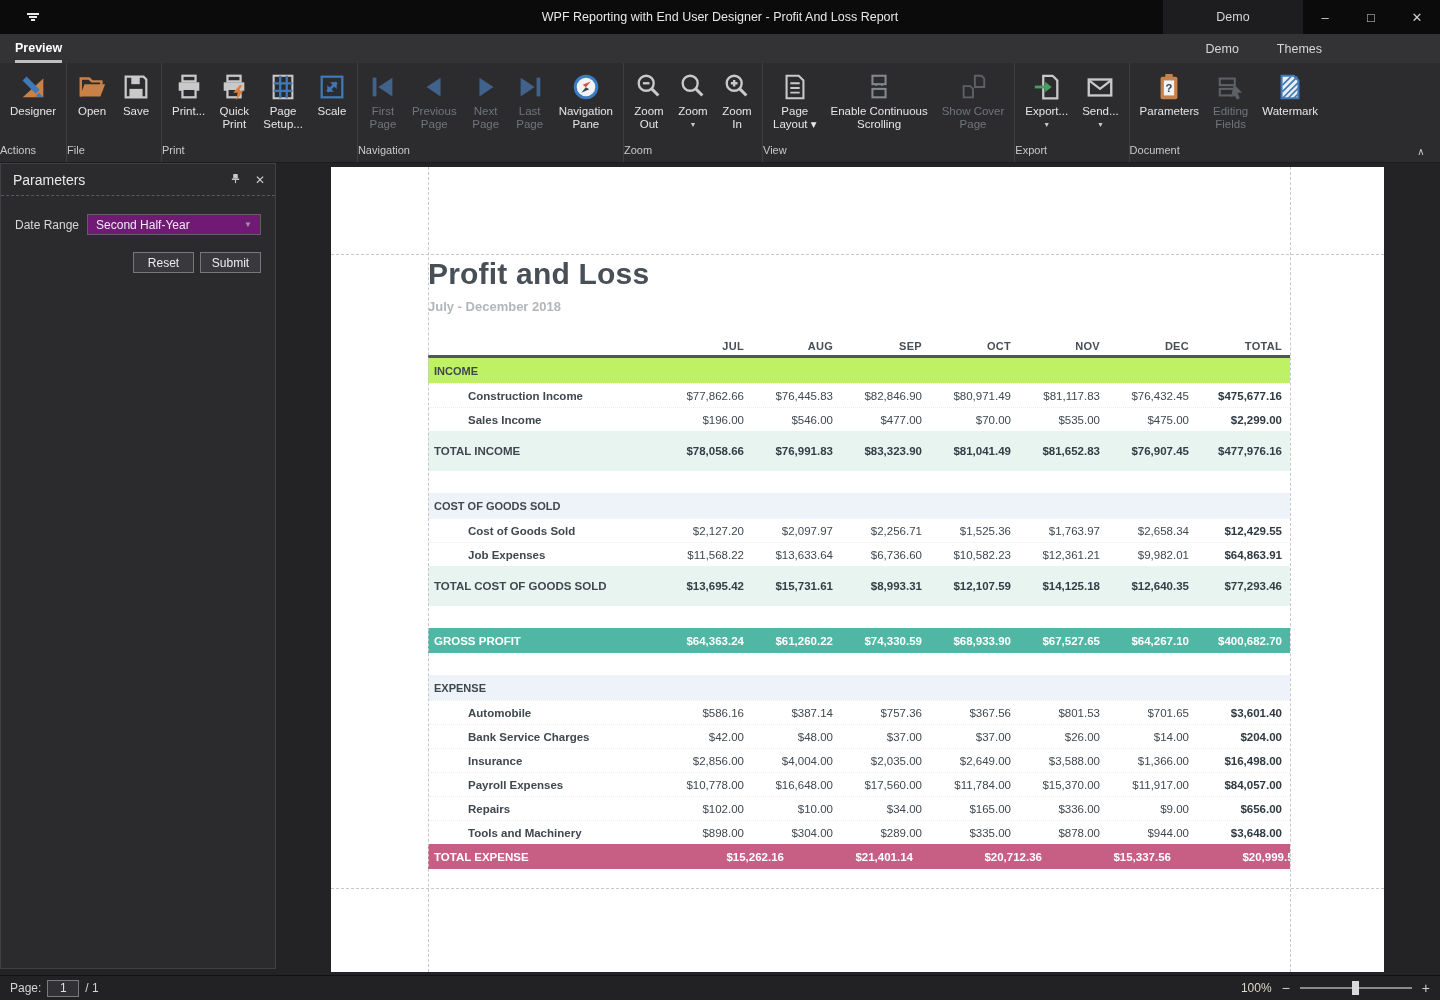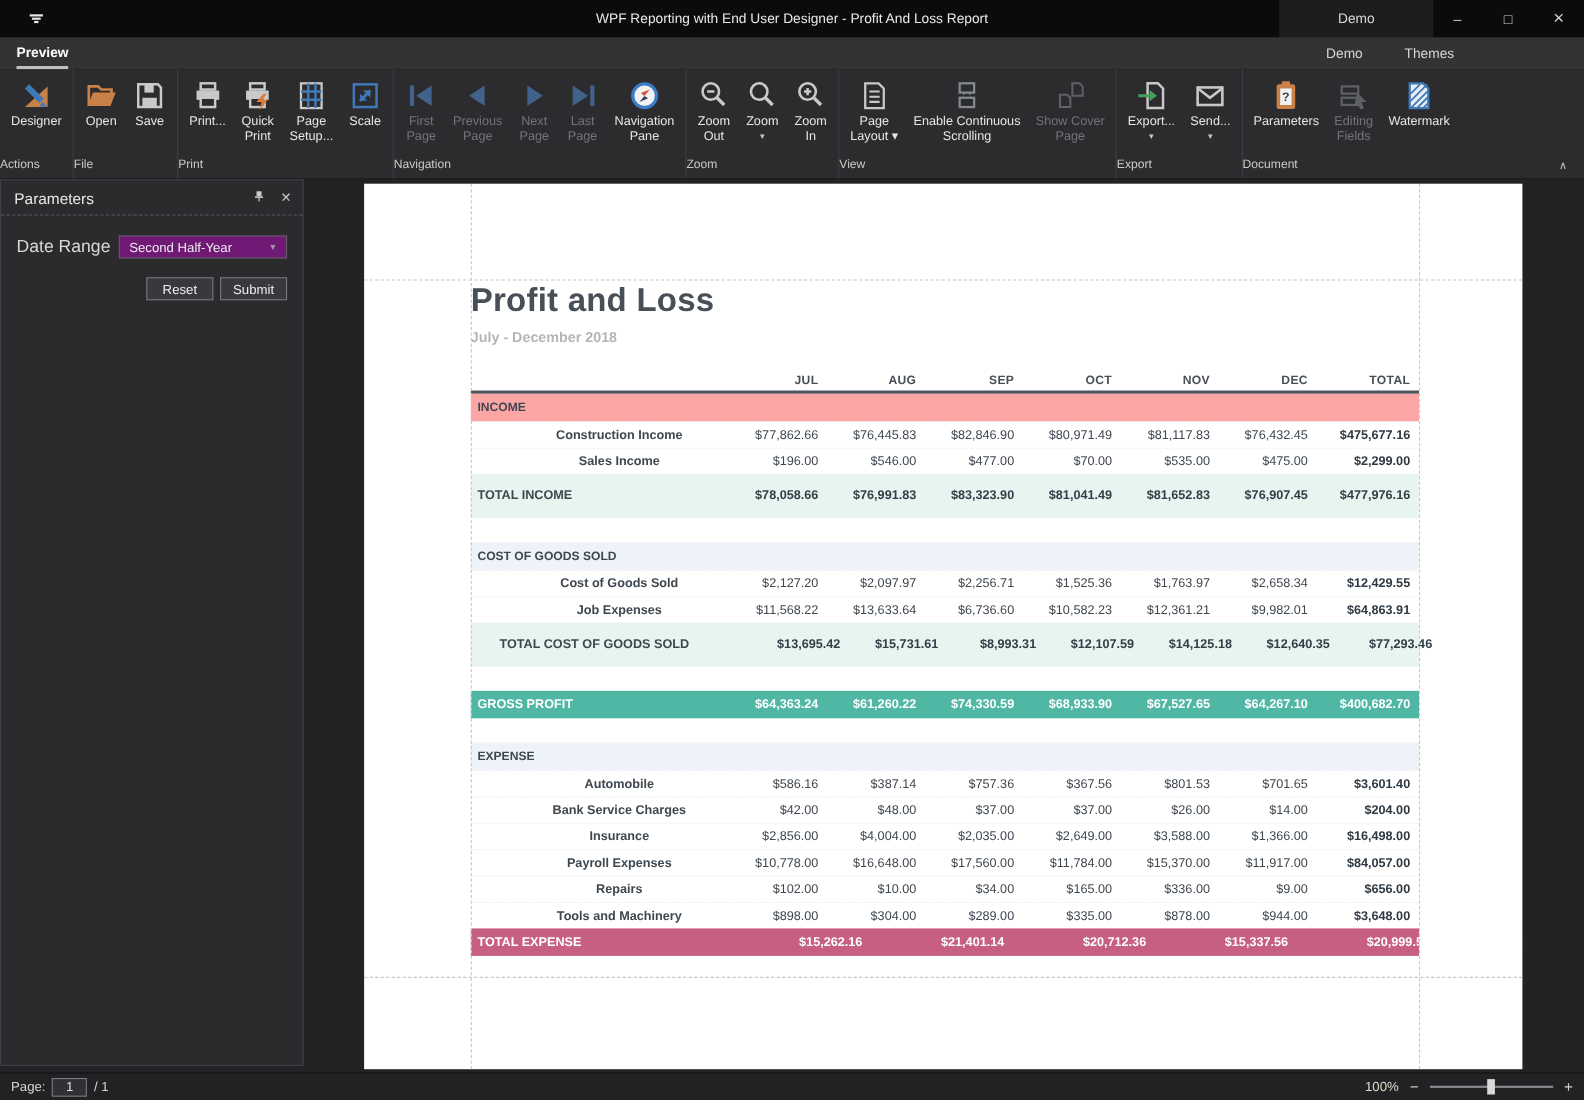--- a/index.html
+++ b/index.html
@@ -44,21 +44,21 @@
   .main { position:relative; height:812px; background:#232326; }
 
   
   .params { position:absolute; left:0; top:0; width:276px; height:806px; background:#2b2b2e; border:1px solid #404046; }
   .params-head { height:32px; display:flex; align-items:center; padding:0 10px 0 12px; border-bottom:1px dashed #5a5a5e; }
   .params-title { flex:1; font-size:14px; color:#e8e8e8; }
   .params-tools { display:flex; gap:14px; align-items:center; }
   .ptool { color:#c9c9c9; font-size:12px; cursor:pointer; line-height:12px; }
   .params-body { padding:18px 14px 0 14px; }
   .field-row { display:flex; align-items:center; }
-  .field-label { font-size:16px; color:#d8d8d8; margin-right:8px; white-space:nowrap; }
+  .field-label { font-size:12px; color:#d8d8d8; margin-right:8px; white-space:nowrap; }
   .combo { flex:1; height:21px; background:#701a75; border:1px solid #5f5f64; display:flex; align-items:center;
            padding:0 8px; font-size:12px; color:#ececec; cursor:pointer; }
   .combo .cval { flex:1; }
   .combo .carrow { font-size:8px; color:#9a9a9e; }
   .btn-row { display:flex; justify-content:flex-end; gap:6px; margin-top:17px; }
   .pbtn { width:61px; height:21px; background:#39393d; border:1px solid #77777b; color:#ececec; font-size:12px;
           display:flex; align-items:center; justify-content:center; cursor:pointer; }
 
   
   .page { position:absolute; left:331px; top:4px; width:1053px; height:805px; background:#ffffff; overflow:hidden; }
@@ -68,21 +68,21 @@
   .rpt-sub { position:absolute; left:97px; top:132px; font-size:13px; font-weight:bold; color:#b3b6b9; }
   .rpt-table { position:absolute; left:97px; top:168px; width:862px; font-size:11.5px; z-index:1; }
   .trow { display:flex; align-items:center; }
   .tcell { flex:0 0 89px; text-align:right; padding-right:3px; color:#3f474f; }
   .tcell.tot { flex:0 0 98px; padding-right:8px; font-weight:bold; color:#2f3942; }
   .tlabel { flex:0 0 230px; padding-left:6px; font-weight:bold; color:#3f474f; }
   .thead-row { height:23px; border-bottom:3px solid #4e565f; align-items:flex-end; }
   .thead-row .tcell, .thead-row .tcell.tot { font-weight:bold; font-size:11px; color:#474e55; letter-spacing:0.3px; padding-bottom:3px; }
   .trow.section { height:25px; font-weight:bold; font-size:11px; color:#414a52; }
   .trow.detail { height:24px; border-top:1px dotted #e9ebee; }
-  .trow.detail .tlabel { padding-left:40px;text-align:center; }
+  .trow.detail .tlabel { padding-left:40px; }
   .trow.total { height:40px; font-weight:bold; }
   .trow.total .tcell { font-weight:bold; color:#333d46; }
   .trow.band { height:25px; font-weight:bold; }
   .trow.band .tlabel, .trow.band .tcell, .trow.band .tcell.tot { color:#ffffff; }
   .trow.spacer { height:22px; }
 
   
   .statusbar { position:relative; height:25px; background:#222225; border-top:1px solid #111113; display:flex; align-items:center;
                font-size:12px; color:#d4d4d4; padding:0 10px; }
   .page-input { width:32px; height:17px; background:#313135; border:1px solid #7a7a7e; color:#e0e0e0; text-align:center;
@@ -446,21 +446,21 @@
         <div class="trow thead-row">
           <div class="tlabel"></div>
           <div class="tcell">JUL</div>
           <div class="tcell">AUG</div>
           <div class="tcell">SEP</div>
           <div class="tcell">OCT</div>
           <div class="tcell">NOV</div>
           <div class="tcell">DEC</div>
           <div class="tcell tot">TOTAL</div>
         </div>
-        <div class="trow section" style="background: #fca5a5; align-items: center;">
+        <div class="trow section" style="background: #bef264; align-items: center;">
           <div class="tlabel">INCOME</div>
         </div>
         <div class="trow detail">
           <div class="tlabel">Construction Income</div>
           <div class="tcell">$77,862.66</div>
           <div class="tcell">$76,445.83</div>
           <div class="tcell">$82,846.90</div>
           <div class="tcell">$80,971.49</div>
           <div class="tcell">$81,117.83</div>
           <div class="tcell">$76,432.45</div>
@@ -503,21 +503,21 @@
         <div class="trow detail">
           <div class="tlabel">Job Expenses</div>
           <div class="tcell">$11,568.22</div>
           <div class="tcell">$13,633.64</div>
           <div class="tcell">$6,736.60</div>
           <div class="tcell">$10,582.23</div>
           <div class="tcell">$12,361.21</div>
           <div class="tcell">$9,982.01</div>
           <div class="tcell tot">$64,863.91</div>
         </div>
-        <div class="trow total" style="background: rgb(232, 244, 240); padding-left: 20px;">
+        <div class="trow total" style="background: rgb(232, 244, 240);">
           <div class="tlabel">TOTAL COST OF GOODS SOLD</div>
           <div class="tcell">$13,695.42</div>
           <div class="tcell">$15,731.61</div>
           <div class="tcell">$8,993.31</div>
           <div class="tcell">$12,107.59</div>
           <div class="tcell">$14,125.18</div>
           <div class="tcell">$12,640.35</div>
           <div class="tcell tot">$77,293.46</div>
         </div>
         <div class="trow spacer"></div>

